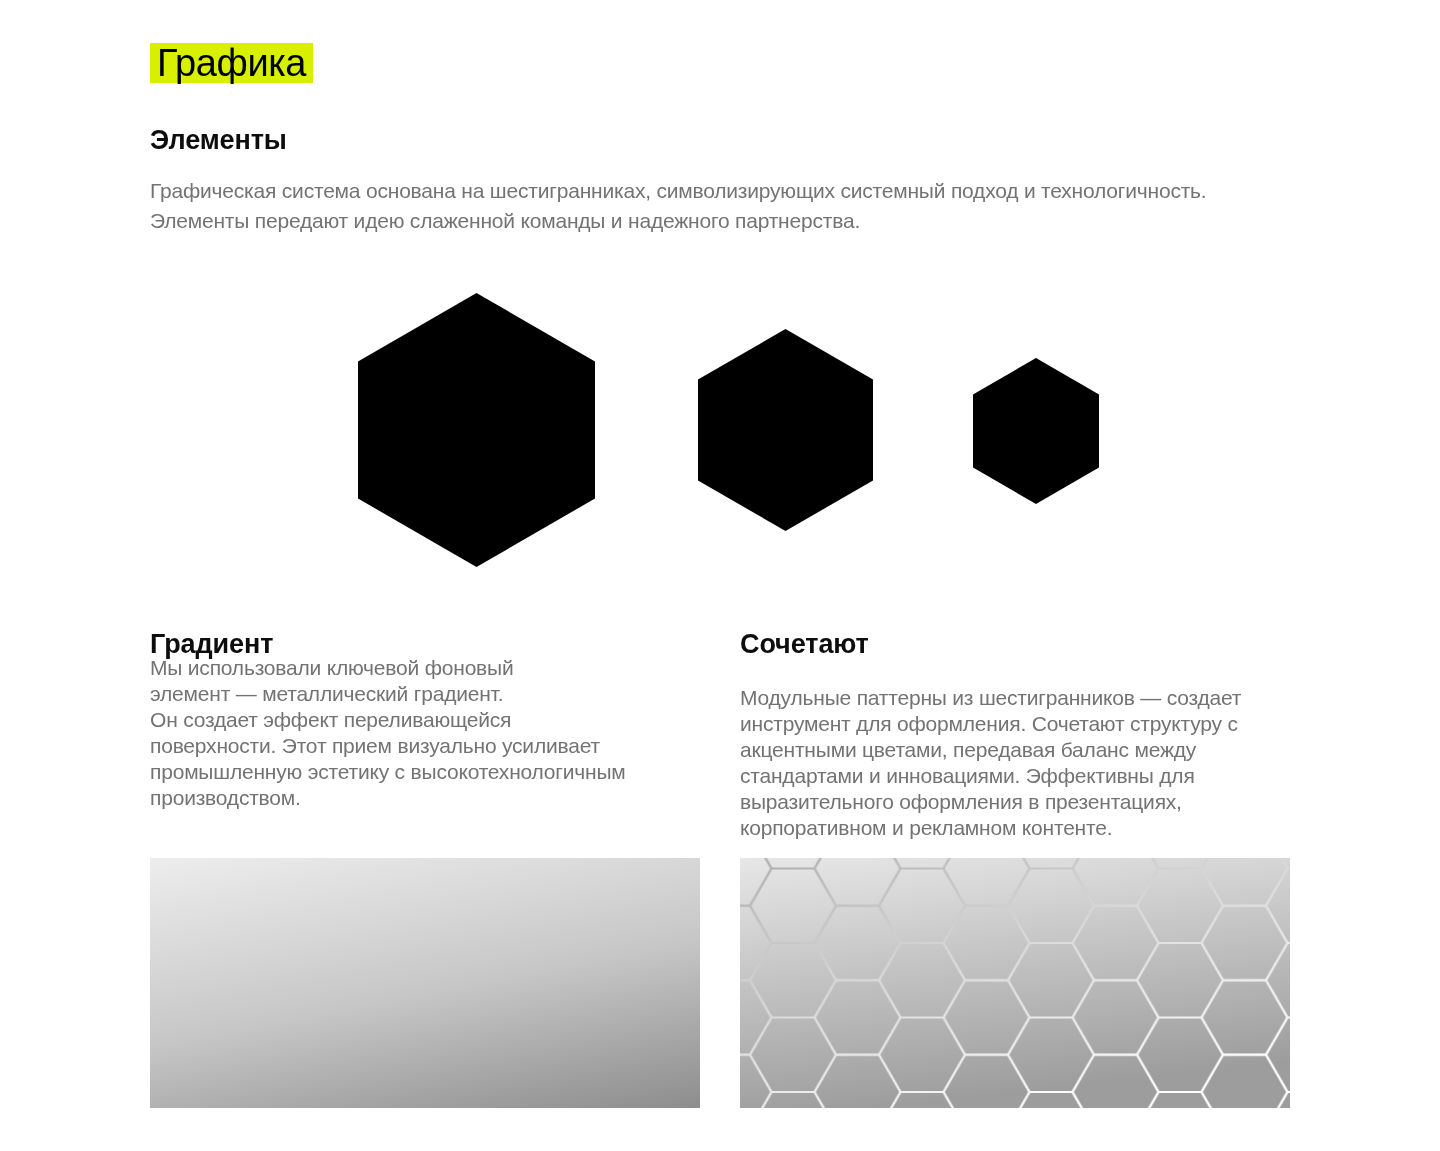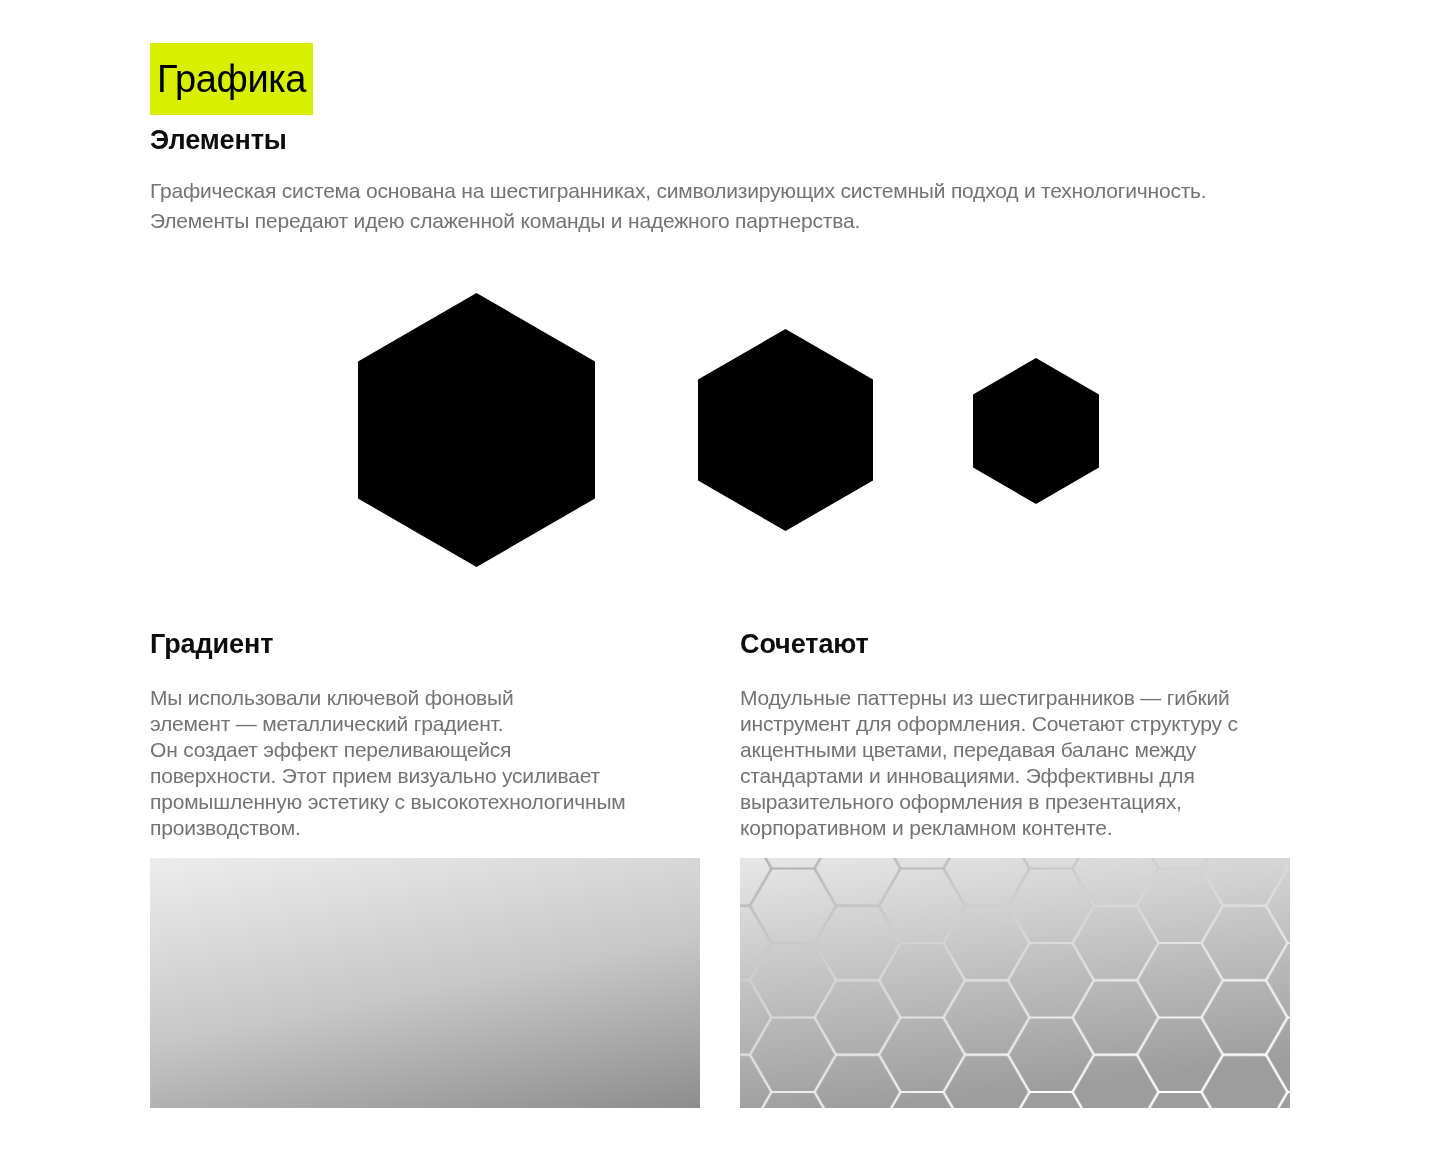--- a/index.html
+++ b/index.html
@@ -17,21 +17,21 @@
 
   
   #title{left:150px;top:43px;}
   .title-highlight{
     display:inline-block;
     background:#D8F000;
     color:#000000;
     font-size:38px;
     line-height:40px;
     letter-spacing:-0.4px;
-    padding:16px 7px;
+    padding:0 7px;
   }
 
   
   .sec-heading{
     font-size:27px;
     line-height:21px;
     font-weight:bold;
     letter-spacing:-0.1px;
     color:#0d0d0d;
   }
@@ -41,21 +41,21 @@
 
   
   .body-text{
     font-size:21px;
     letter-spacing:-0.2px;
     white-space:pre-line;
     color:#737373;
   }
   #intro{left:150px;top:176px;width:1140px;line-height:30px;}
   .col-body{line-height:26px;width:570px;}
-  #gradient-body{left:150px;top:685px;}
+  #gradient-body{left:150px;top:655px;}
   #patterns-body{left:740px;top:685px;}
 
   
   #hex-large{left:358px;top:293px;}
   #hex-medium{left:698px;top:329px;}
   #hex-small{left:973px;top:358px;}
   .hex{display:block;}
 
   
   #gradient-box{
@@ -95,21 +95,21 @@
 
   <h2 class="abs sec-heading" id="patterns-heading">Сочетают</h2>
 
   <p class="abs body-text col-body" id="gradient-body">Мы использовали ключевой фоновый
 элемент — металлический градиент.
 Он создает эффект переливающейся
 поверхности. Этот прием визуально усиливает
 промышленную эстетику с высокотехнологичным
 производством.</p>
 
-  <p class="abs body-text col-body" id="patterns-body">Модульные паттерны из шестигранников — гибкий
+  <p class="abs body-text col-body" id="patterns-body">Модульные паттерны из шестигранников — создает
 инструмент для оформления. Сочетают структуру с
 акцентными цветами, передавая баланс между
 стандартами и инновациями. Эффективны для
 выразительного оформления в презентациях,
 корпоративном и рекламном контенте.</p>
 
   <div class="abs" id="gradient-box"></div>
 
   <svg class="abs" id="pattern-box" width="550" height="250" viewBox="0 0 550 250">
     <defs>

